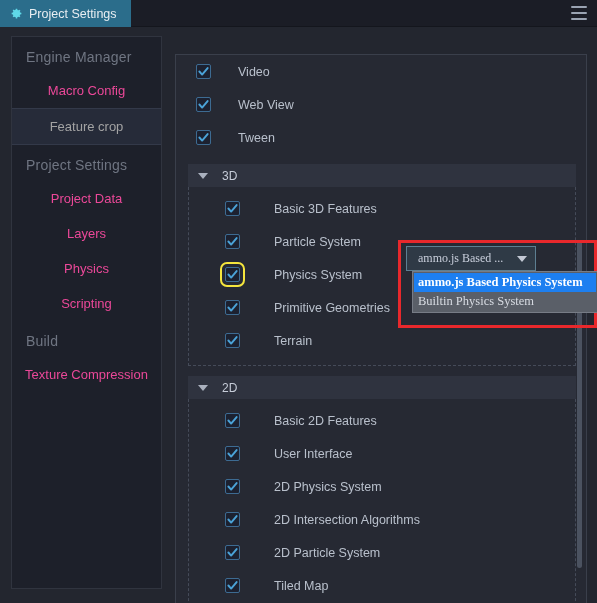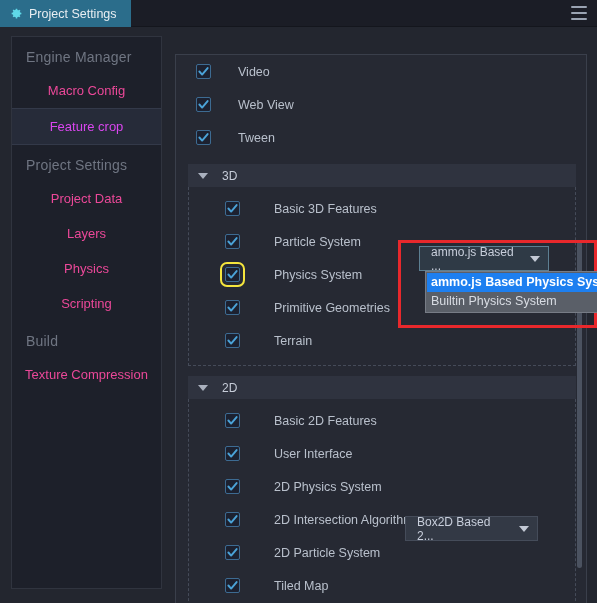--- a/index.html
+++ b/index.html
@@ -58,21 +58,21 @@
     font-size: 13px;
     text-align: center;
     padding: 9px 6px;
     line-height: 17px;
     cursor: pointer;
   }
   .side-item.active {
     background: #262b39;
     border-top: 1px solid #333949;
     border-bottom: 1px solid #333949;
-    color: #d946ef;
+    color: #a3a3a3;
   }
 
   
   #content {
     position: absolute; left: 175px; top: 30px;
     width: 412px; height: 562px;
     background: #262933;
     border: 1px solid #3a3f4b;
     overflow: hidden;
     margin-top: 24px;
@@ -144,21 +144,21 @@
   }
   .sel .caret {
     width: 0; height: 0; margin-left: 10px;
     border-left: 5px solid transparent;
     border-right: 5px solid transparent;
     border-top: 6px solid #c3c9d5;
   }
 
   
   #dd-open {
-    position: absolute; left: 419px; top: 246px; width: 124px; z-index: 30;
+    position: absolute; left: 406px; top: 246px; width: 124px; z-index: 30; font-family: Liberation Serif, serif;
   }
   #dd-open .sel {
     position: static; width: 130px;
     background: #2f3a46;
     border: 1px solid #5d7f92;
   }
   #dd-list {
     position: absolute; left: 6px; top: 25px;
     width: 186px;
     background: #5a5f68;
@@ -361,24 +361,20 @@
           <span class="cb">
             <svg width="11" height="11" viewBox="0 0 12 12">
                 <path d="M1.5 6 L4.5 9.3 L10.5 2.2" stroke="#4ba3d8" stroke-width="2.1" fill="none" stroke-linecap="round" stroke-linejoin="round"></path>
               </svg>
           </span>
           <span class="lbl">Tiled Map</span>
         </div>
       </div>
     </div>
 
-    <div class="sel" style="left:229px; top:461px; width:133px;">
-      <span>Box2D Based 2...</span>
-      <span class="caret"></span>
-    </div>
 
     <div id="sbar">
       <div id="sthumb"></div>
     </div>
   </div>
 
   <div id="redbox"></div>
 
   <div id="dd-open">
     <div class="sel">

